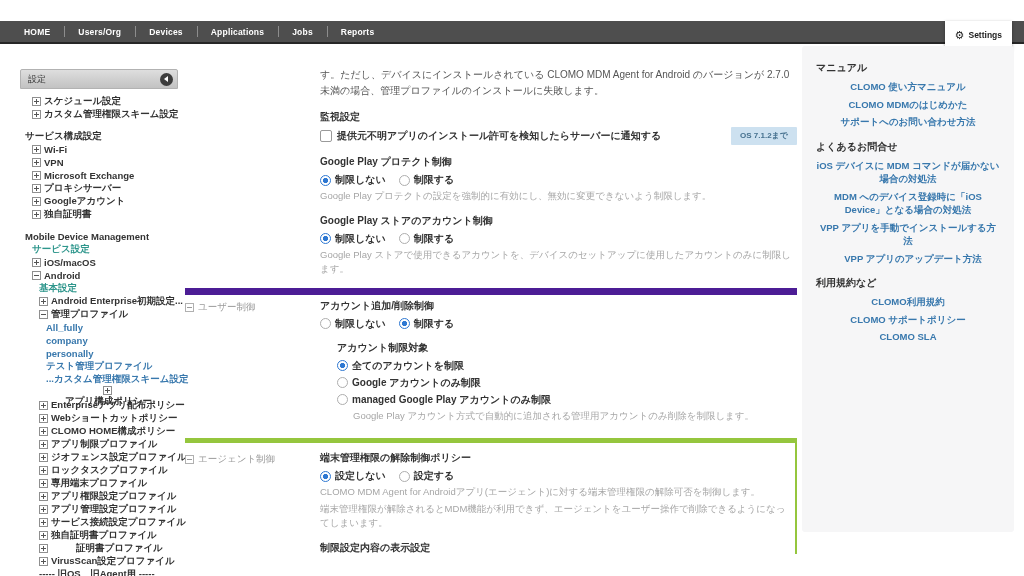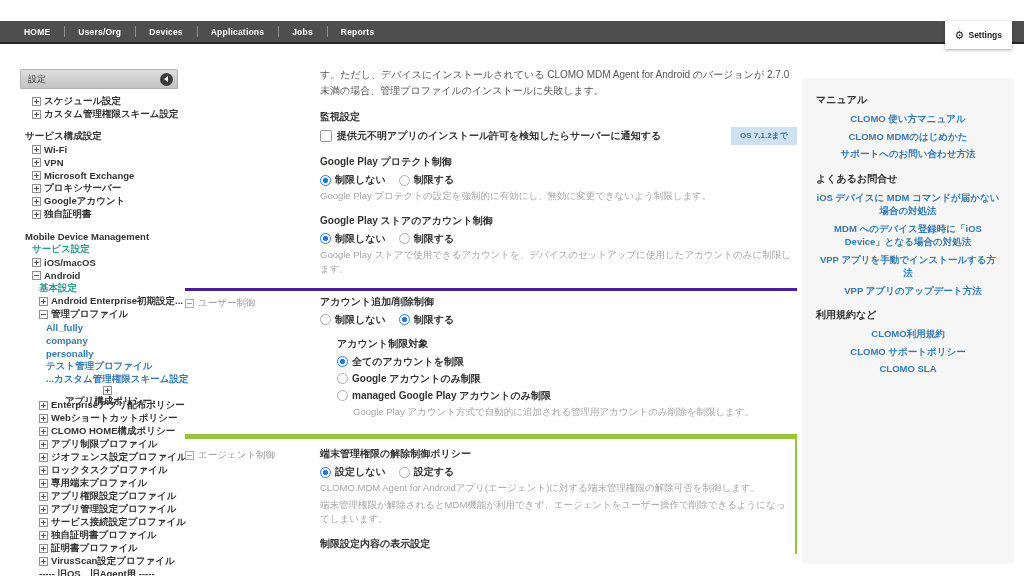--- a/index.html
+++ b/index.html
@@ -38,21 +38,21 @@
     position:relative;flex:none;box-sizing:content-box;}
   .exp::before{content:"";position:absolute;left:1px;right:1px;top:3px;height:1px;background:#555;}
   .exp.plus::after{content:"";position:absolute;top:1px;bottom:1px;left:3px;width:1px;background:#555;}
   .t-node{color:#333;}
   .t-cat{color:#2e968c;}
   .t-link{color:#3878ad;}
   .t-plain{color:#333;cursor:default;}
   
   .main{position:absolute;left:185px;top:62px;width:612px;height:492px;overflow:hidden;}
   .section{display:flex;padding:3px 0 9px;}
-  .section.divided{border-top:3px solid #4c1d95;}
+  .section.divided{border-top:7px solid #4c1d95;}
   .section-label{width:135px;flex:none;color:#9a9a9a;font-size:9.5px;padding-top:3px;
     display:flex;align-items:flex-start;gap:4px;cursor:pointer;}
   .sec-icon{width:7px;height:7px;border:1px solid #b0b0b0;background:#fff;position:relative;flex:none;margin-top:2px;}
   .sec-icon::before{content:"";position:absolute;left:1px;right:1px;top:3px;height:1px;background:#9a9a9a;}
   .section-body{flex:1;min-width:0;}
   .section.highlight{border:5px solid #95c63e;margin:4px -3px 2px -6px;padding:7px 0 10px 1px;}
   .b-para{font-size:10px;color:#555;line-height:16px;margin:2px 0 10px;}
   .b-heading{font-size:10px;font-weight:bold;color:#333;line-height:15px;margin-top:9px;display:flex;align-items:center;}
   .b-heading.first{margin-top:0;}
   .badge{margin-left:auto;background:#cde1f0;color:#46718f;font-size:8px;font-weight:bold;
@@ -63,21 +63,21 @@
   .b-radios{display:flex;gap:13px;margin:4px 0 2px;font-size:10px;font-weight:bold;color:#333;align-items:center;}
   .b-radios.vertical{flex-direction:column;align-items:flex-start;gap:3px;}
   .radio-opt{display:flex;align-items:center;cursor:pointer;line-height:14px;}
   .radio{width:11px;height:11px;border-radius:50%;border:1px solid #aeaeae;background:#fff;
     margin-right:4px;flex:none;box-sizing:border-box;}
   .radio.sel{border-color:#2e78d2;background:radial-gradient(circle,#2e78d2 0 2.4px,#fff 2.9px);}
   .b-note{font-size:9.5px;color:#a6a6a6;line-height:14.5px;margin:2px 0;}
   .b-note.indented{margin-left:16px;}
   .group{margin-left:17px;margin-top:9px;}
   
-  .rightbar{position:absolute;left:802px;top:78px;width:212px;height:486px;background:#f6f6f7;
+  .rightbar{position:absolute;left:802px;top:46px;width:212px;height:486px;background:#f6f6f7;
     border-radius:3px;padding:15px 14px;box-sizing:border-box;}
   .rb-title{font-size:10px;font-weight:bold;color:#333;margin:11px 0 5px;}
   .rb-title.first{margin-top:0;}
   .rb-link{font-size:9.5px;font-weight:bold;color:#3878ad;line-height:13.5px;margin:4px 0;cursor:pointer;text-align:center;}
   .rb-link.indent{margin-left:10px;}
 </style>
 </head>
 <body>
 
 <div class="navbar">
@@ -224,21 +224,21 @@
         <span class="t-node">アプリ管理設定プロファイル</span>
       </div>
       <div class="tree-row" style="padding-left: 17px;">
         <span class="exp plus"></span>
         <span class="t-node">サービス接続設定プロファイル</span>
       </div>
       <div class="tree-row" style="padding-left: 17px;">
         <span class="exp plus"></span>
         <span class="t-node">独自証明書プロファイル</span>
       </div>
-      <div class="tree-row" style="padding-left: 17px;">
+      <div class="tree-row" style="padding-left: 17px; gap: 25px;">
         <span class="exp plus"></span>
         <span class="t-node">証明書プロファイル</span>
       </div>
       <div class="tree-row" style="padding-left: 17px;">
         <span class="exp plus"></span>
         <span class="t-node">VirusScan設定プロファイル</span>
       </div>
       <div class="tree-row" style="padding-left: 17px;">
         <span class="t-plain">----- 旧OS、旧Agent用 -----</span>
       </div>

